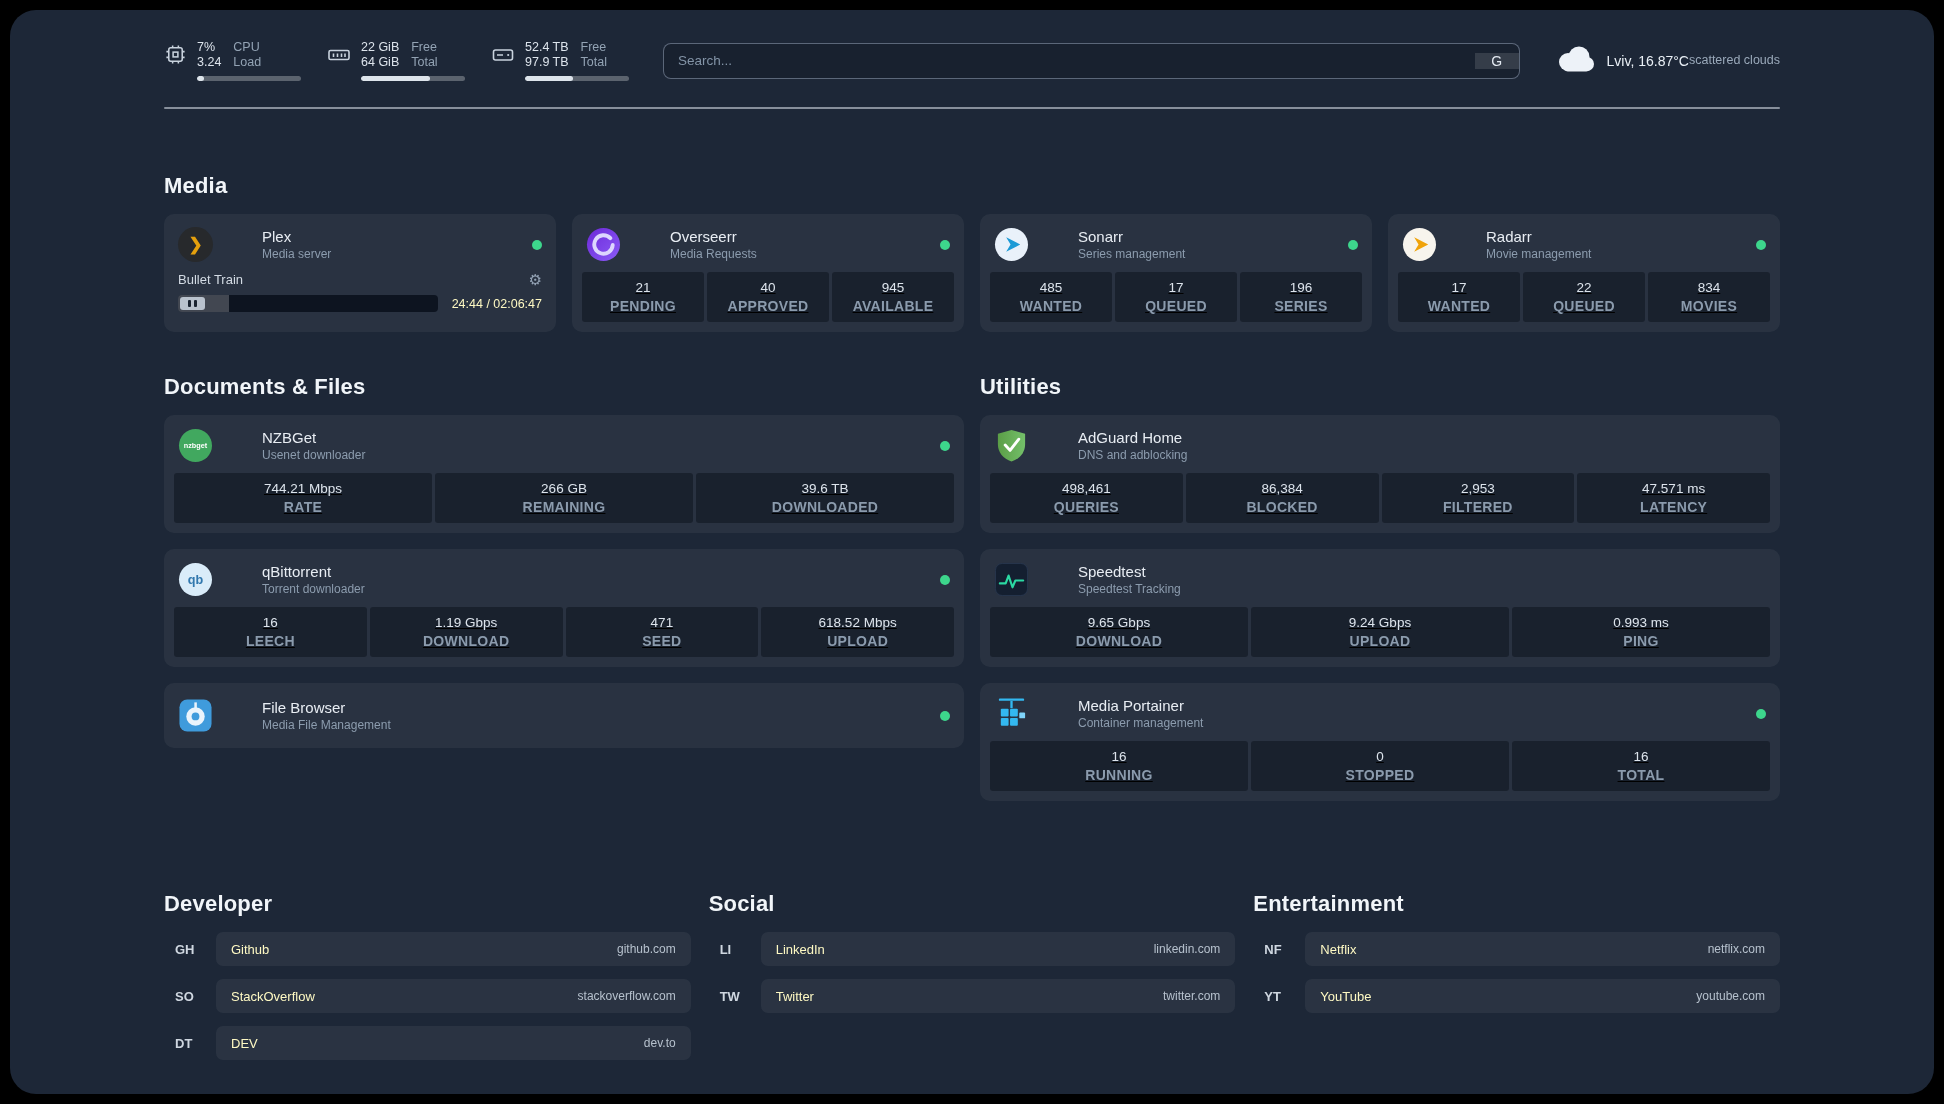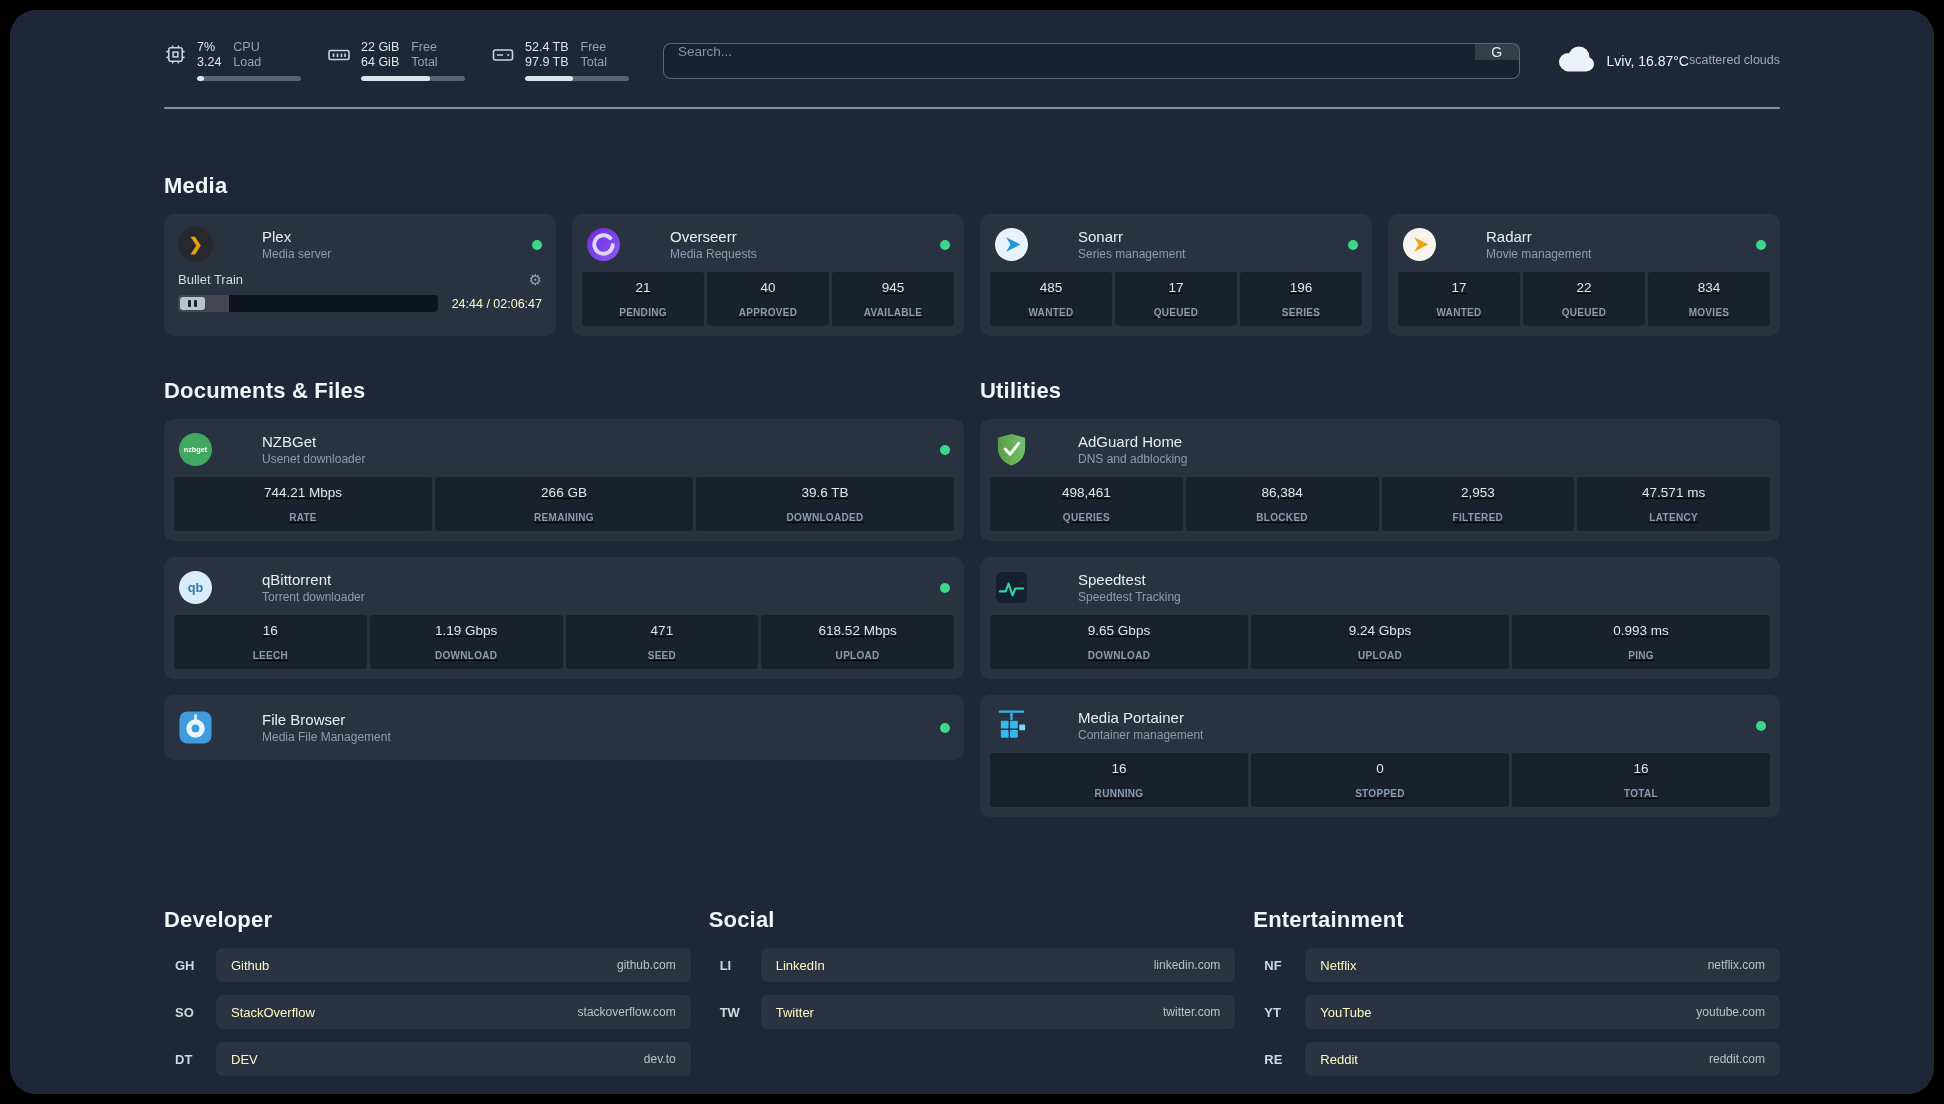--- a/index.html
+++ b/index.html
@@ -25,21 +25,21 @@
   .sys-icon { color: #c9d3de; padding-top: 3px; }
   .sys-body { min-width: 104px; }
   .sys-row { display: flex; gap: 12px; }
   .sys-col { display: flex; flex-direction: column; }
   .sys-val { font-size: 12.5px; color: #dde4ec; line-height: 15px; white-space: nowrap; }
   .sys-lab { font-size: 12.5px; color: #93a3b4; line-height: 15px; white-space: nowrap; }
   .sys-bar { margin-top: 6px; height: 5px; border-radius: 3px; background: rgba(255,255,255,0.28); overflow: hidden; }
   .sys-fill { height: 100%; background: #dde4eb; border-radius: 3px; }
 
   .searchbar {
-    flex: 1; display: flex; align-items: flex-start; height: 36px;
+    flex: 1; display: flex; align-items: center; height: 36px;
     border: 1px solid rgba(148,163,184,0.55); border-radius: 8px;
     overflow: hidden; background: rgba(10,15,23,0.25); margin: 0 8px;
   }
   .searchbar input {
     flex: 1; border: 0; outline: 0; background: transparent;
     color: #d7dee8; font-size: 13.5px; padding: 0 14px; font-family: inherit;
   }
   .searchbar input::placeholder { color: #8394a7; }
   .g-btn {
     width: 44px; display: flex; align-items: center; justify-content: center;
@@ -63,21 +63,21 @@
   .icon-36 { width: 35px; height: 35px; flex: 0 0 auto; display: flex; align-items: center; justify-content: center; }
   .icon-36 svg { width: 35px; height: 35px; display: block; }
   .svc-text { display: flex; flex-direction: column; margin-left: 38px; }
   .svc-name { font-size: 15px; color: #e8edf3; font-weight: 500; line-height: 19px; }
   .svc-desc { font-size: 12px; color: #8c9cae; line-height: 15px; margin-top: 1px; }
   .status-dot { width: 10px; height: 10px; border-radius: 50%; background: #3dd68c; margin-left: auto; flex: 0 0 auto; }
 
   .stats { display: flex; gap: 3px; }
   .stat { flex: 1; background: rgba(10,16,25,0.5); border-radius: 3px; text-align: center; padding: 7px 2px 8px; text-decoration: underline; }
   .stat-value { font-size: 13.5px; color: #dde4ec; line-height: 17px; }
-  .stat-label { font-size: 10px; font-weight: 700; color: #8b9bad; margin-top: 11px; letter-spacing: 0.3px; }
+  .stat-label { font-size: 14px; font-weight: 700; color: #8b9bad; margin-top: 2px; letter-spacing: 0.3px; }
 
   
   .player { padding: 0 4px 2px; }
   .track-row { display: flex; align-items: center; justify-content: space-between; margin-bottom: 8px; }
   .track-name { font-size: 13px; color: #d3dbe4; }
   .gear { color: #93a2b4; font-size: 15px; line-height: 1; cursor: pointer; }
   .prog-row { display: flex; align-items: center; gap: 14px; }
   .pbar { flex: 1; height: 17px; background: #0d1420; border-radius: 4px; position: relative; overflow: hidden; }
   .pfill { position: absolute; left: 0; top: 0; bottom: 0; background: rgba(255,255,255,0.22); }
   .pause-chip {
@@ -595,24 +595,17 @@
             <span class="bm-url">netflix.com</span>
           </span>
         </div>
         <div class="bm-row">
           <span class="bm-abbr">YT</span>
           <span class="bm-pill">
             <span class="bm-name">YouTube</span>
             <span class="bm-url">youtube.com</span>
           </span>
         </div>
-        <div class="bm-row">
-          <span class="bm-abbr">RE</span>
-          <span class="bm-pill">
-            <span class="bm-name">Reddit</span>
-            <span class="bm-url">reddit.com</span>
-          </span>
-        </div>
       </div>
     </div>
 
   </div>
 </div>
 
 </body></html>

